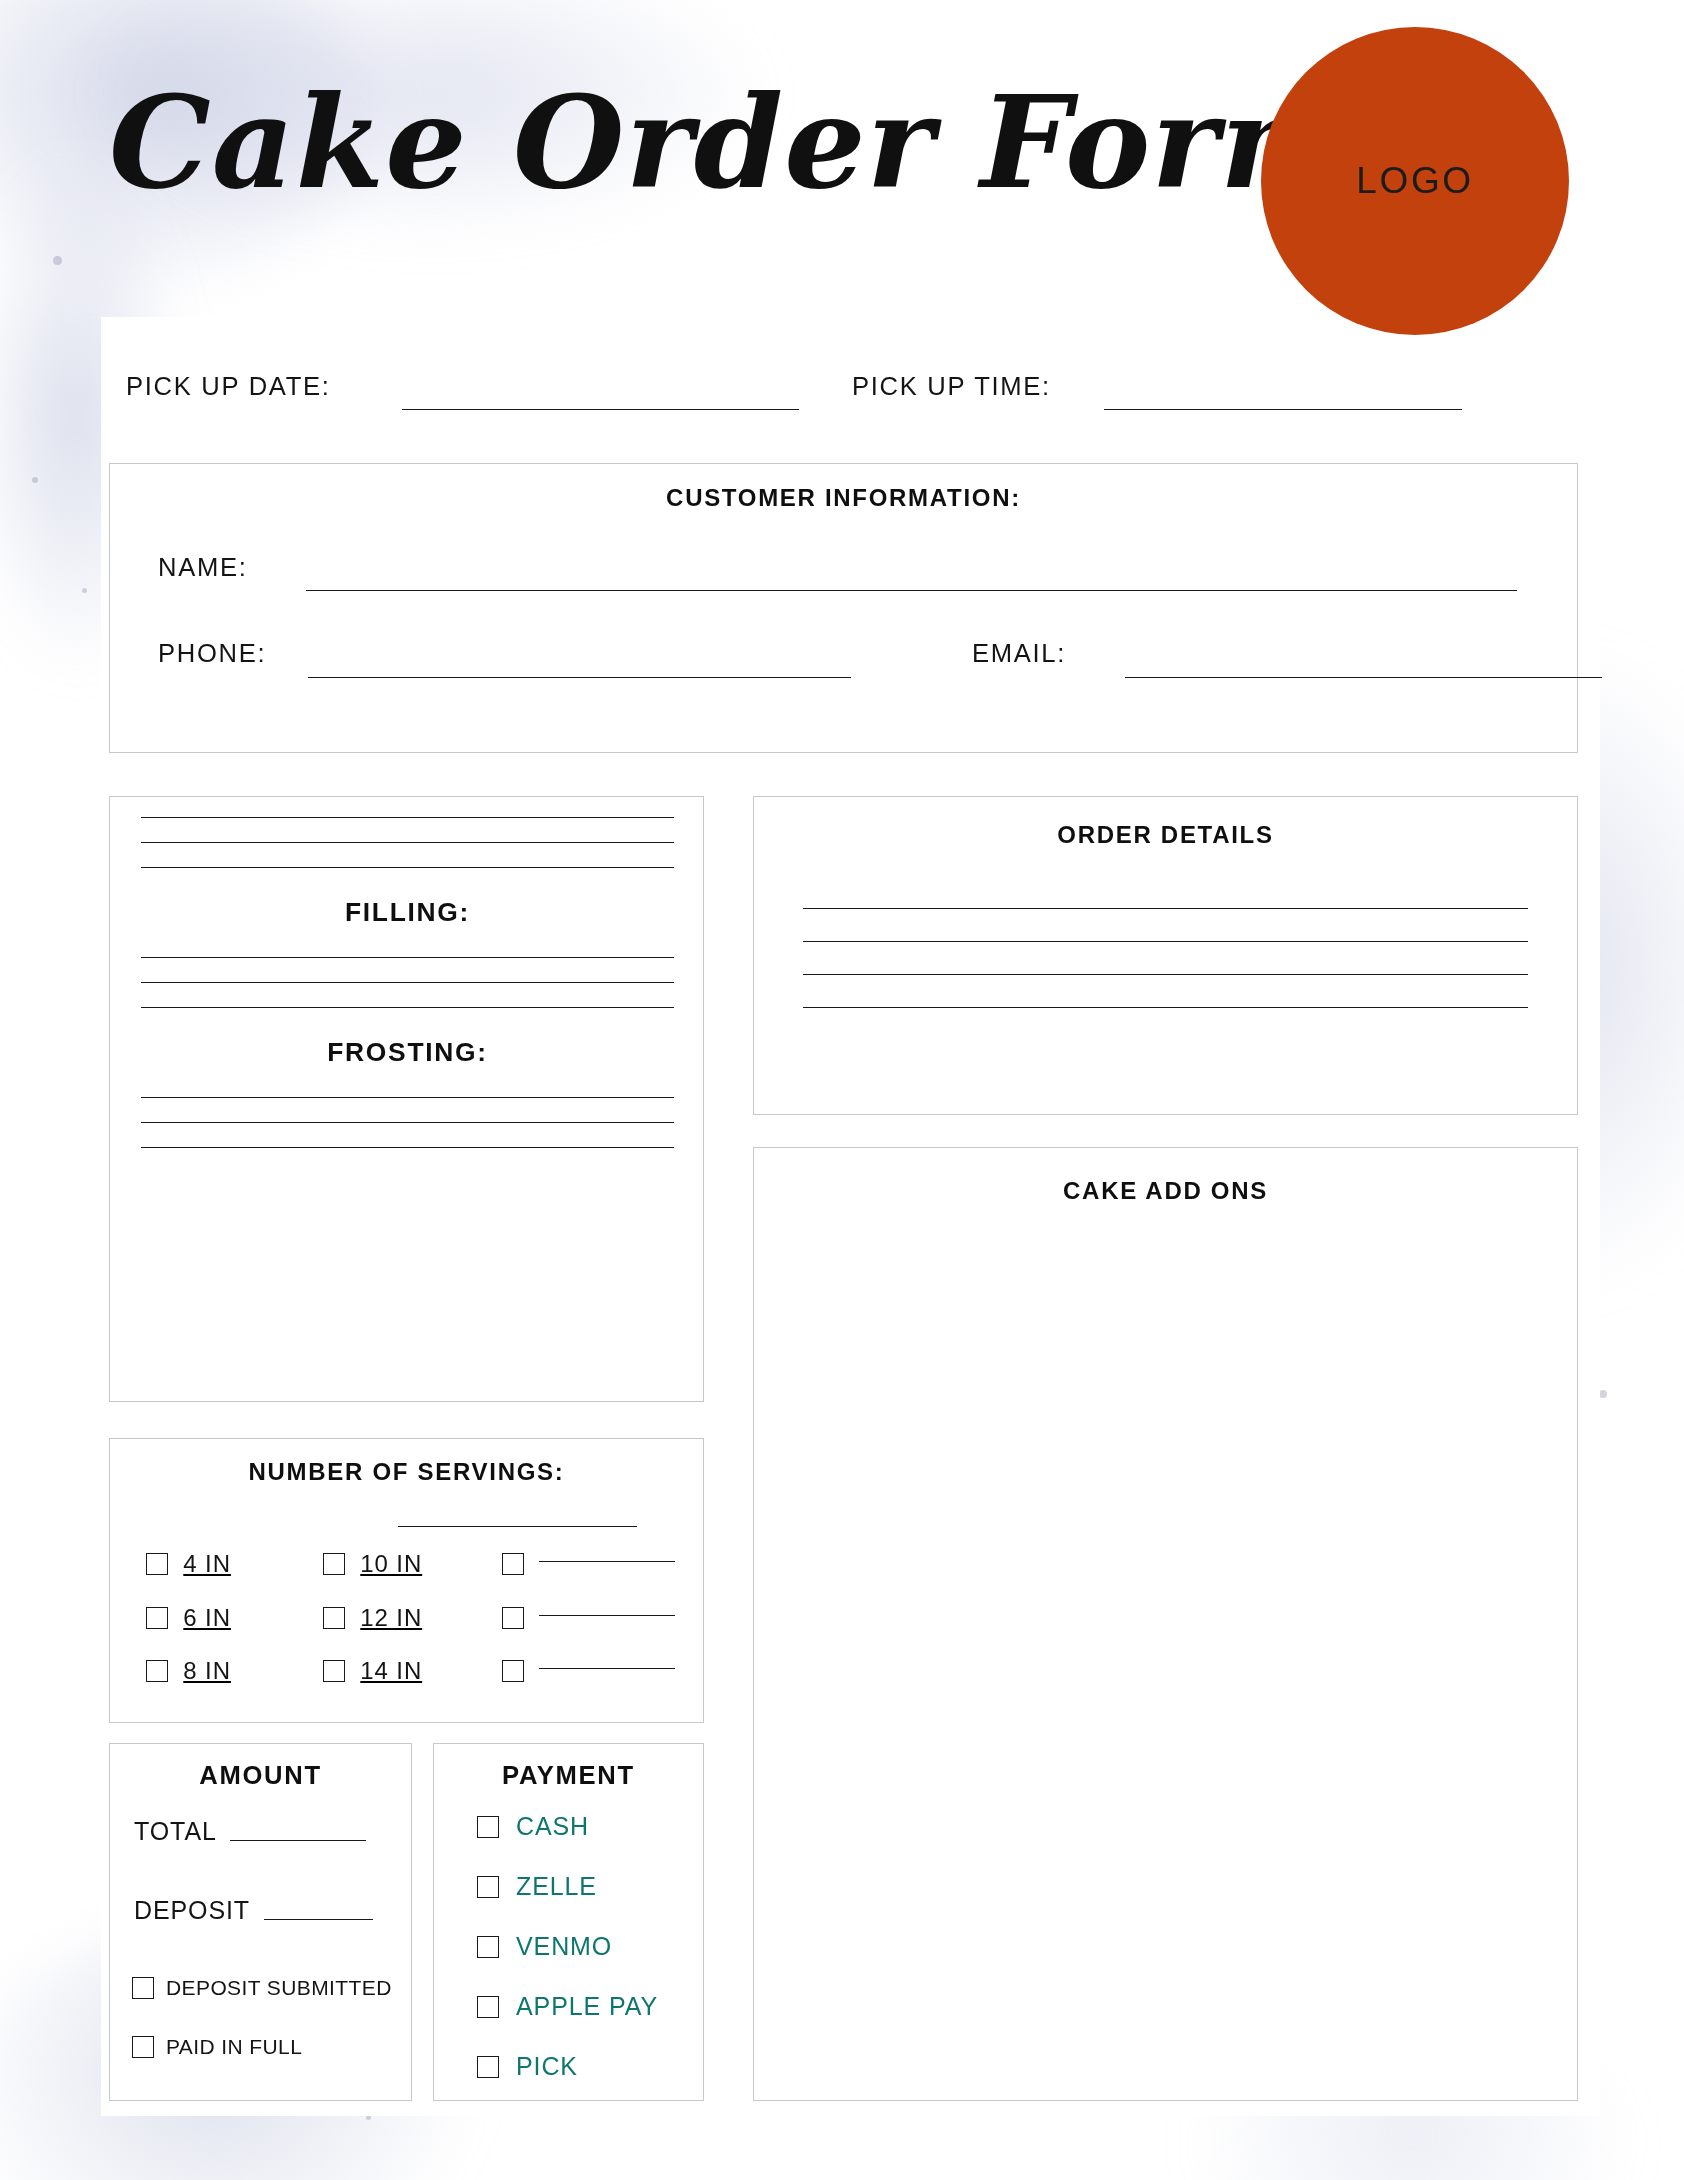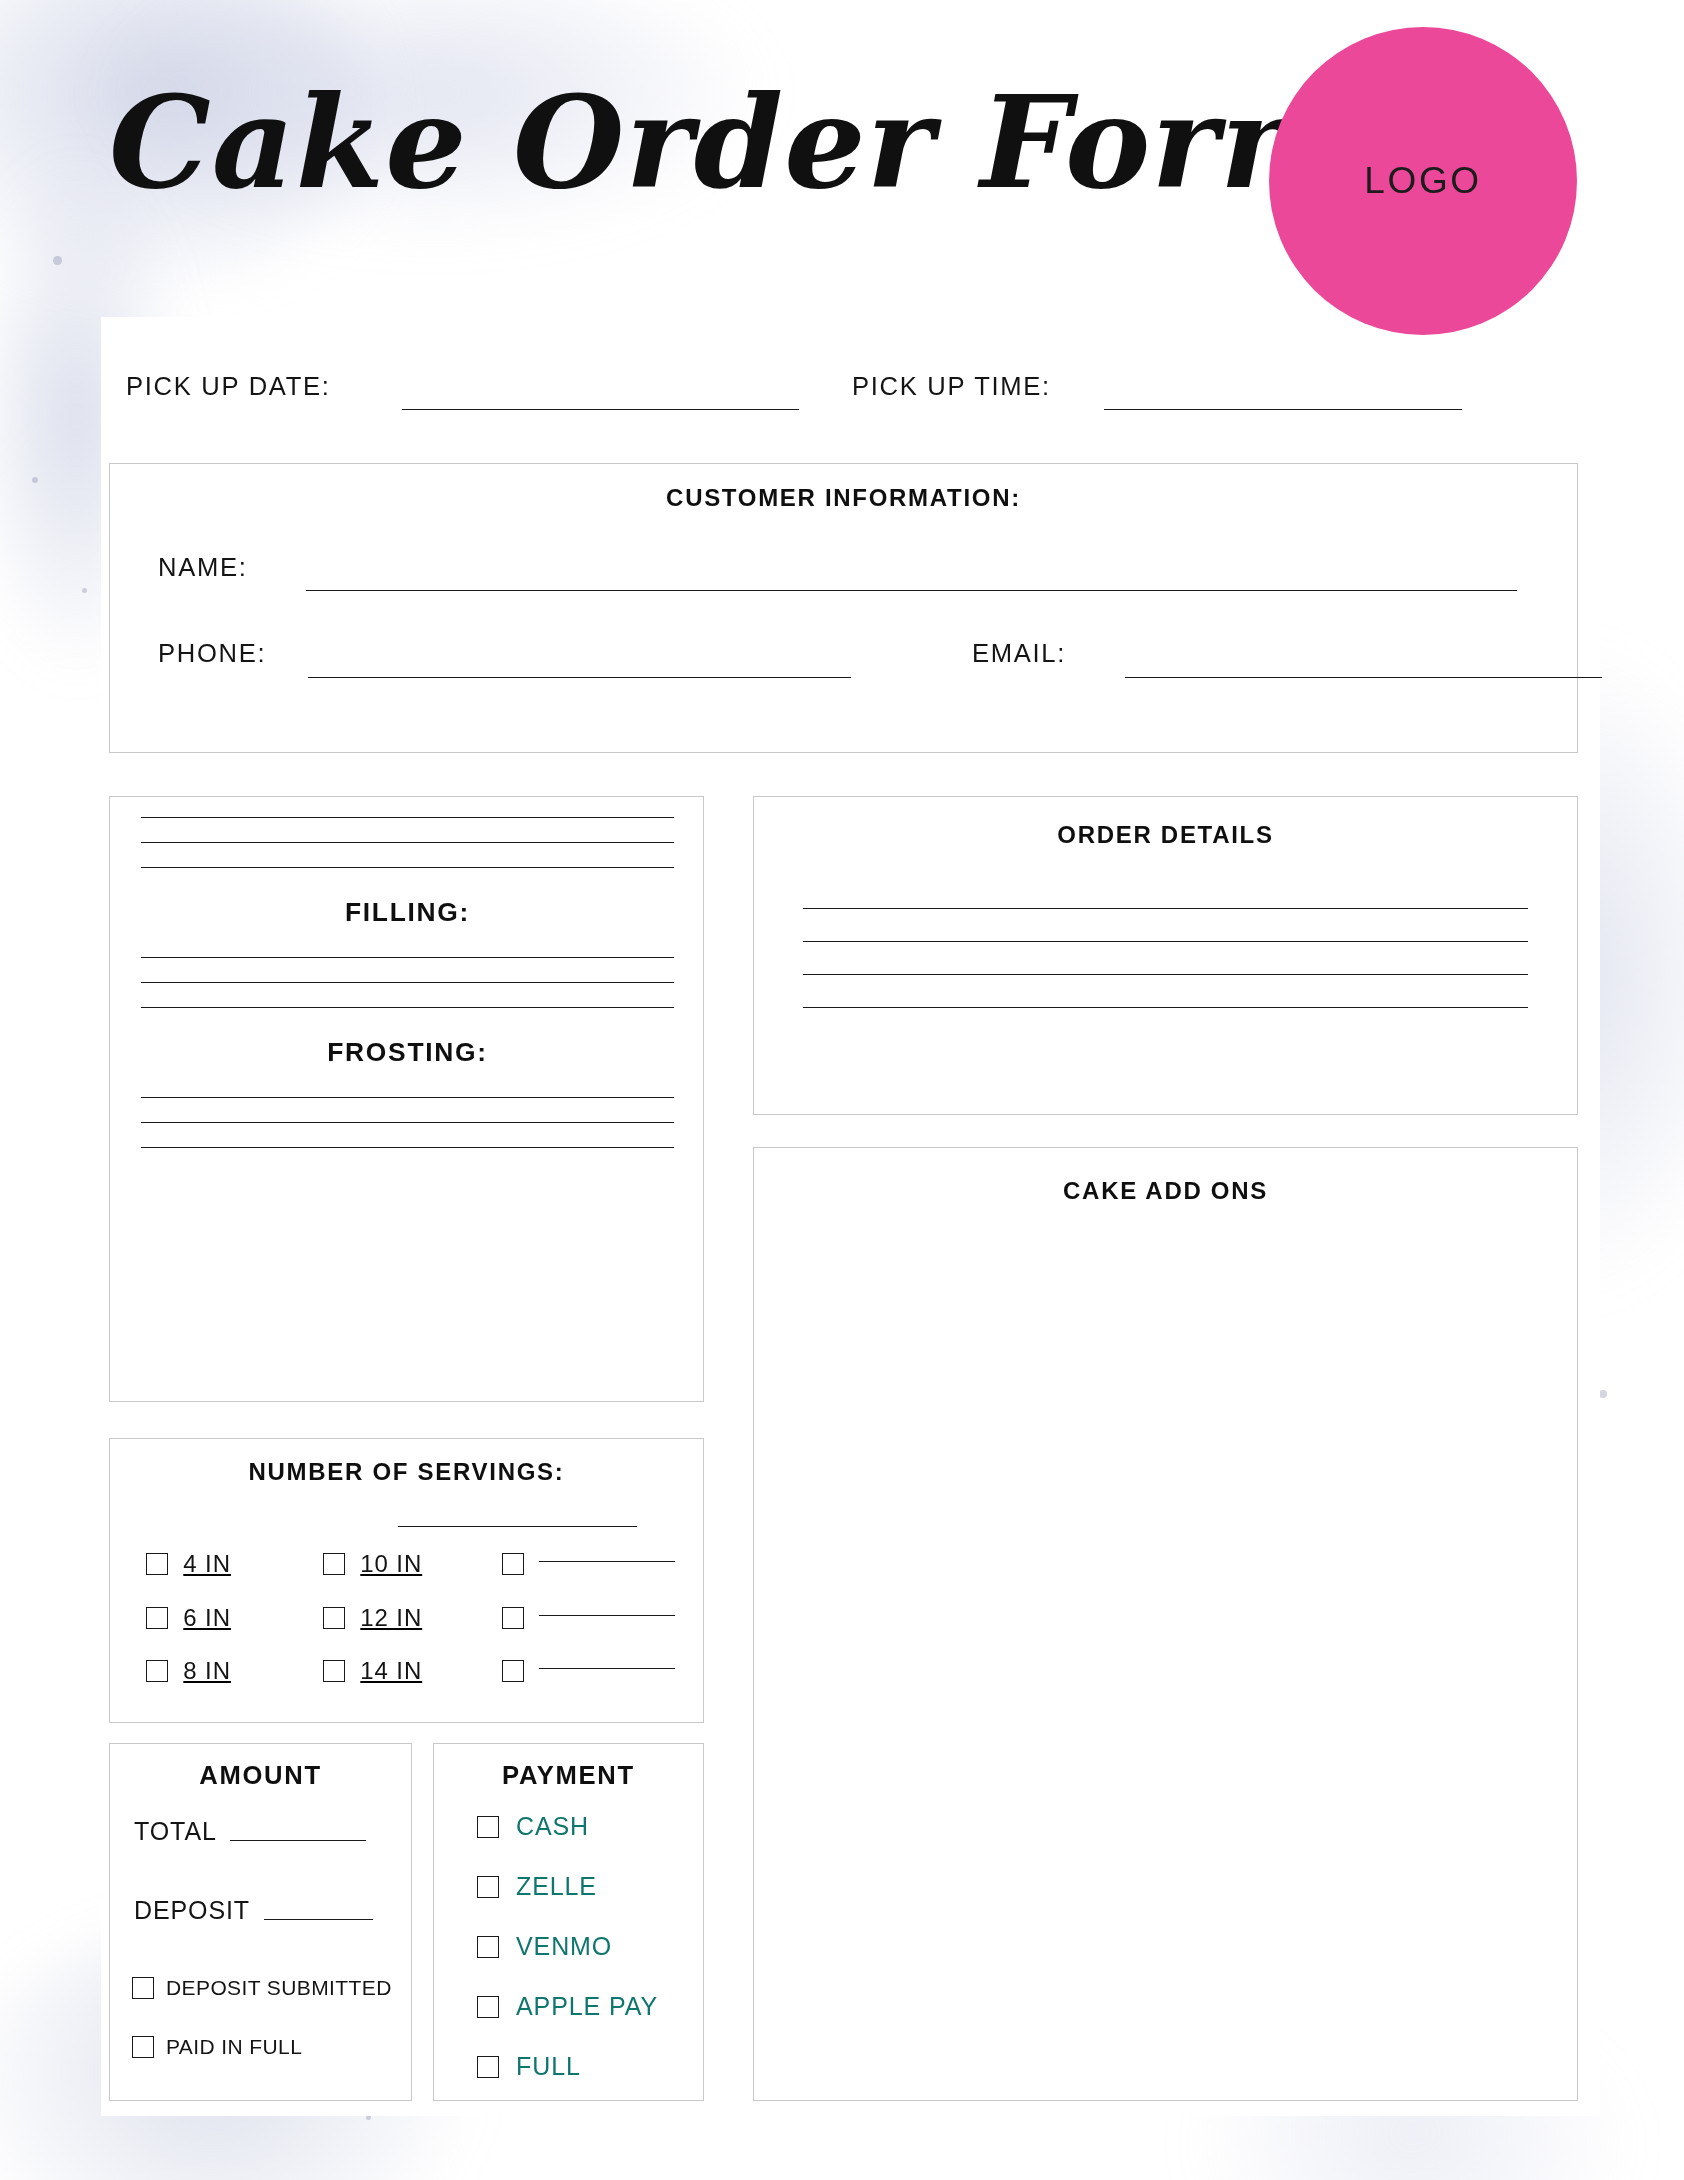--- a/index.html
+++ b/index.html
@@ -84,26 +84,26 @@
     font-style: italic;
     font-weight: 700;
     font-size: 128px;
     line-height: 1.05;
     color: #101010;
     letter-spacing: 0.9px;
     white-space: nowrap;
   }
   .logo-circle {
     position: absolute;
-    right: 108px;
+    right: 116px;
     top: 27px;
     width: 308px;
     height: 308px;
     border-radius: 50%;
-    background: #ec4899;
+    background: #c2410c;
     display: flex;
     align-items: center;
     justify-content: center;
   }
   .logo-text {
     font-size: 37px;
     letter-spacing: 2.6px;
     color: #1c1c1c;
     font-family: "Liberation Sans", sans-serif;
   }
@@ -365,21 +365,21 @@
     <div class="pay-item">
       <span class="cb"></span>
       <span class="t">VENMO</span>
     </div>
     <div class="pay-item">
       <span class="cb"></span>
       <span class="t">APPLE PAY</span>
     </div>
     <div class="pay-item">
       <span class="cb"></span>
-      <span class="t">FULL</span>
+      <span class="t">PICK</span>
     </div>
   </div>
 </div>
 
 <div class="box order-box">
   <div class="box-title order-title">ORDER DETAILS</div>
   <div class="order-lines">
     <div class="rule"></div>
     <div class="rule"></div>
     <div class="rule"></div>

